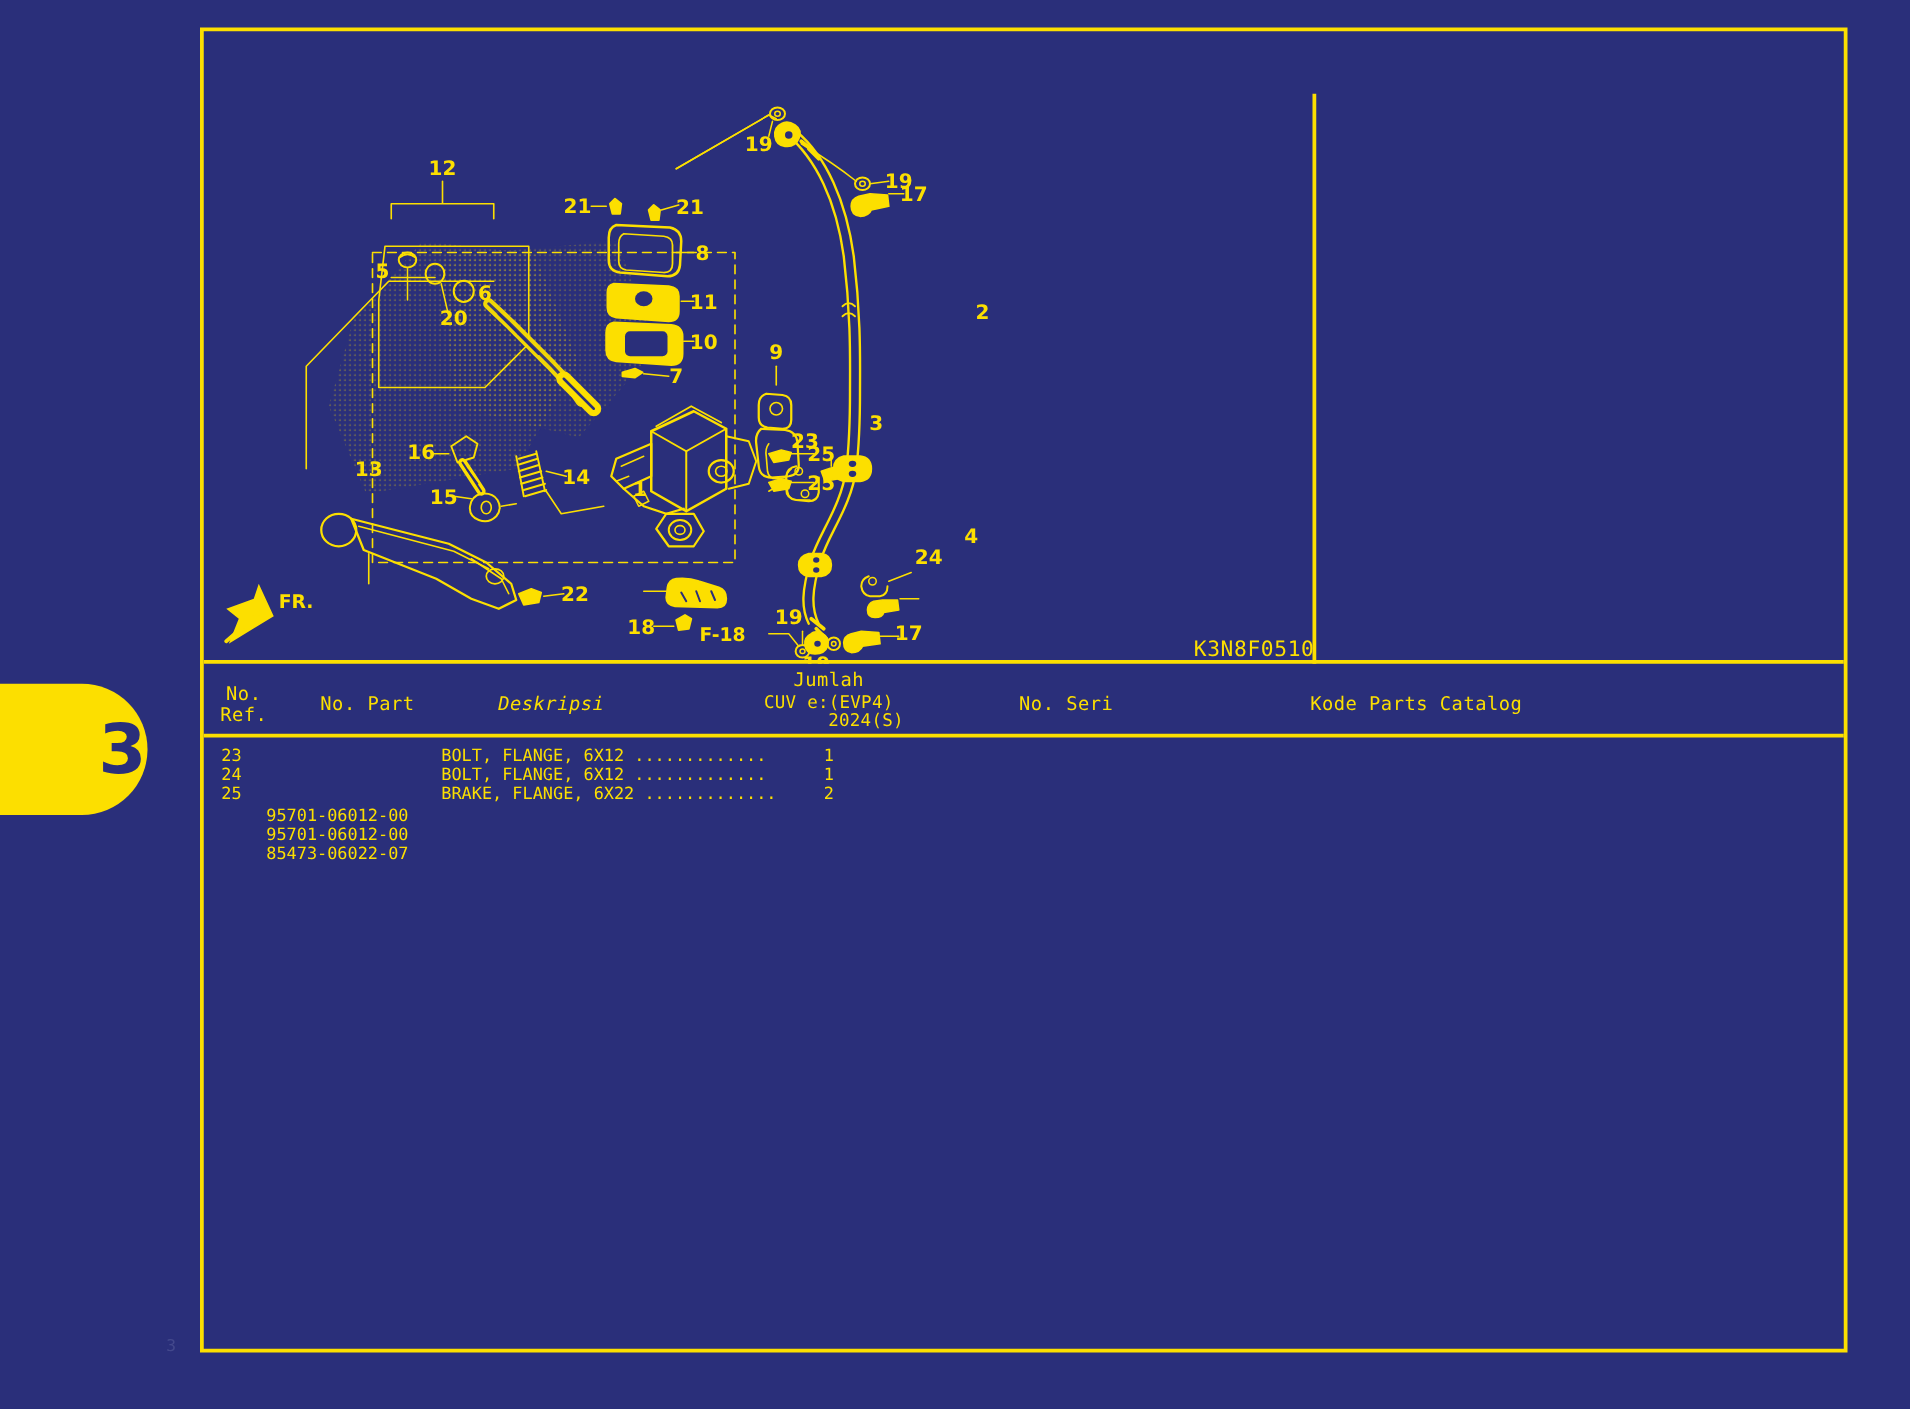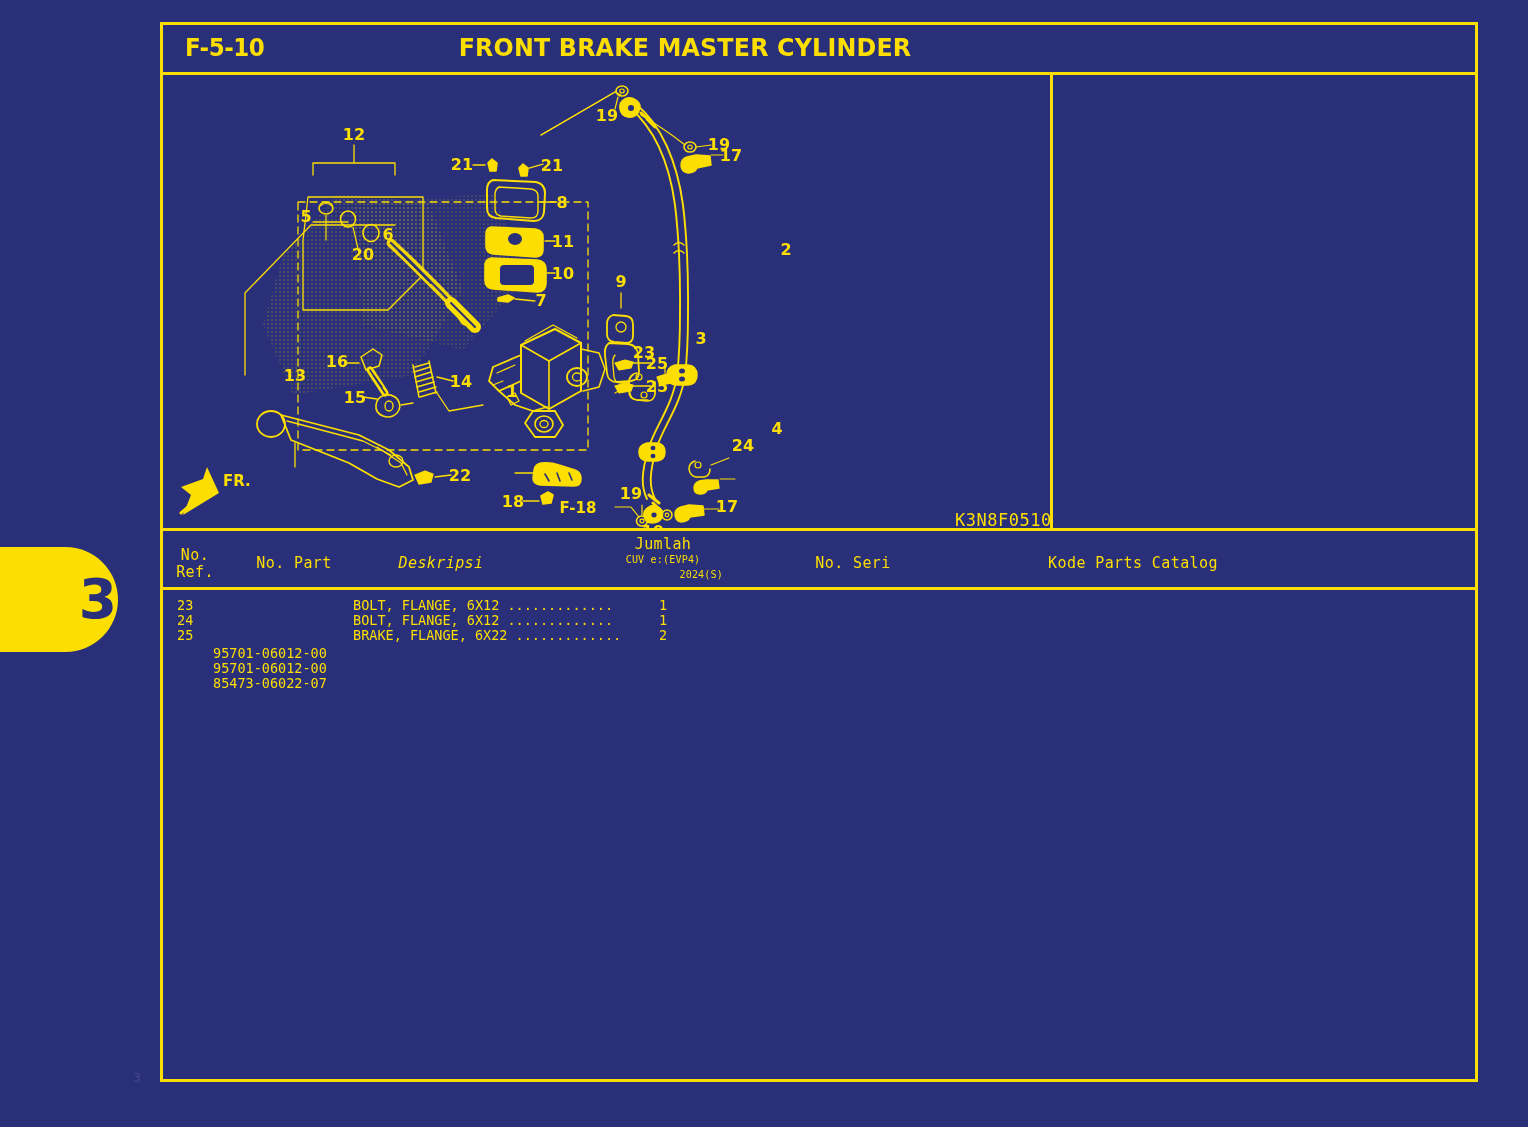--- a/index.html
+++ b/index.html
@@ -99,21 +99,21 @@
     width: 1312px; height: 3px;
     background: #fcdf00;
   }
   .th {
     position: absolute;
     color: #fcdf00;
     font-size: 15px;
     letter-spacing: 0.4px;
     text-align: center;
   }
-  .th-sub { font-size: 10px; letter-spacing: 0.2px; }
+  .th-sub { font-size: 14px; letter-spacing: 0.2px; }
 
   
   .tbody {
     position: absolute;
     left: 163px; top: 598px;
     width: 1312px;
     color: #fcdf00;
     font-size: 13.5px;
     line-height: 15px;
   }
@@ -156,24 +156,20 @@
 </head>
 <body>
 
 <div class="page">
 
   <div class="tab"></div>
   <div class="tab-num">3</div>
 
   <div class="frame"></div>
 
-  <div class="titlebar">
-    <div class="fig-no">F-5-10</div>
-    <div class="fig-title">FRONT BRAKE MASTER CYLINDER</div>
-  </div>
 
   <div class="diagram-area">
     <div class="diagram-divider"></div>
     <div class="diagram-bottom"></div>
     <div class="drawing-code">K3N8F0510</div>
 
     <svg class="art" width="1312" height="456" viewBox="0 0 1312 456">
       <defs>
         <pattern id="dots" width="4" height="4" patternUnits="userSpaceOnUse">
           <circle cx="1" cy="1" r="0.7" fill="#fcdf00" opacity="0.55"></circle>

